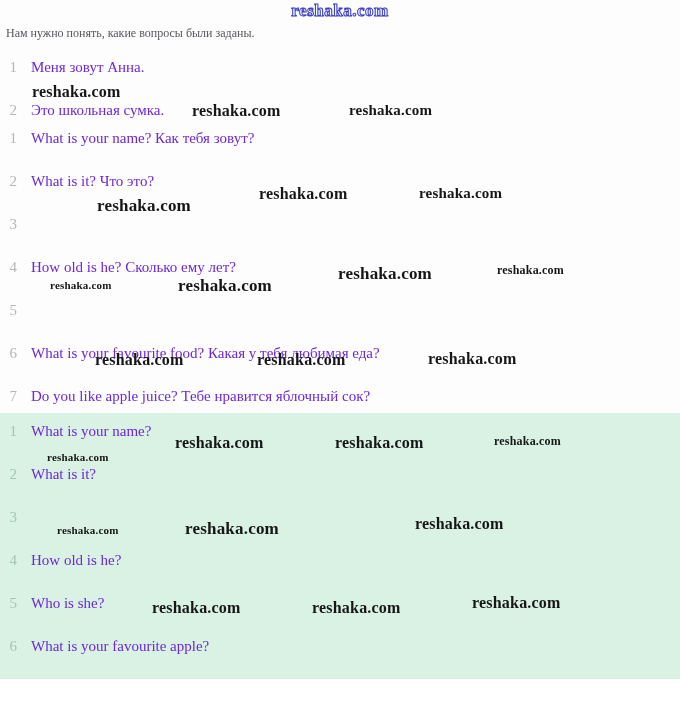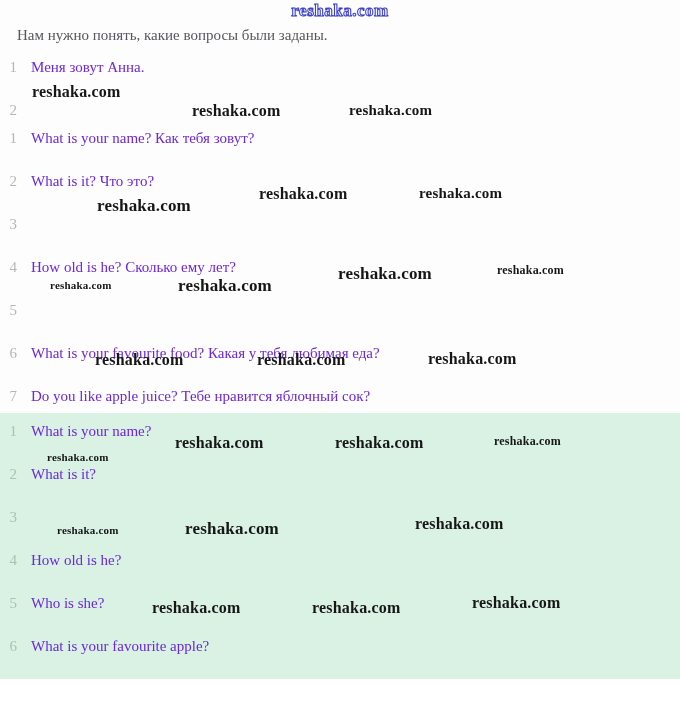--- a/index.html
+++ b/index.html
@@ -26,22 +26,22 @@
     font-size: 17px;
     font-weight: 700;
     letter-spacing: 0.5px;
     color: #f0fdfa;
     -webkit-text-stroke: 1px #3f3fc8;
     text-shadow: 0 0 1px #3f3fc8;
     line-height: 1;
   }
   .intro {
     position: absolute;
-    left: 17px; top: 27px;
-    font-size: 15px;
+    left: 6px; top: 27px;
+    font-size: 12px;
     color: #56575b;
     line-height: 1.1;
   }
   .row {
     position: absolute;
     left: 0;
     width: 680px;
     height: 17px;
     font-size: 15px;
     line-height: 17px;
@@ -80,20 +80,21 @@
 
   <div class="intro">Нам нужно понять, какие вопросы были заданы.</div>
 
   <div>
     <div class="row" style="top:59px">
       <span class="num">1</span>
       <span class="txt">Меня зовут Анна.</span>
     </div>
     <div class="row" style="top:102px">
       <span class="num">2</span>
+      <span class="txt">Это школьная сумка.</span>
     </div>
   </div>
 
   <div>
     <div class="row" style="top:130px">
       <span class="num">1</span>
       <span class="txt">What is your name? Как тебя зовут?</span>
     </div>
     <div class="row" style="top:173px">
       <span class="num">2</span>

